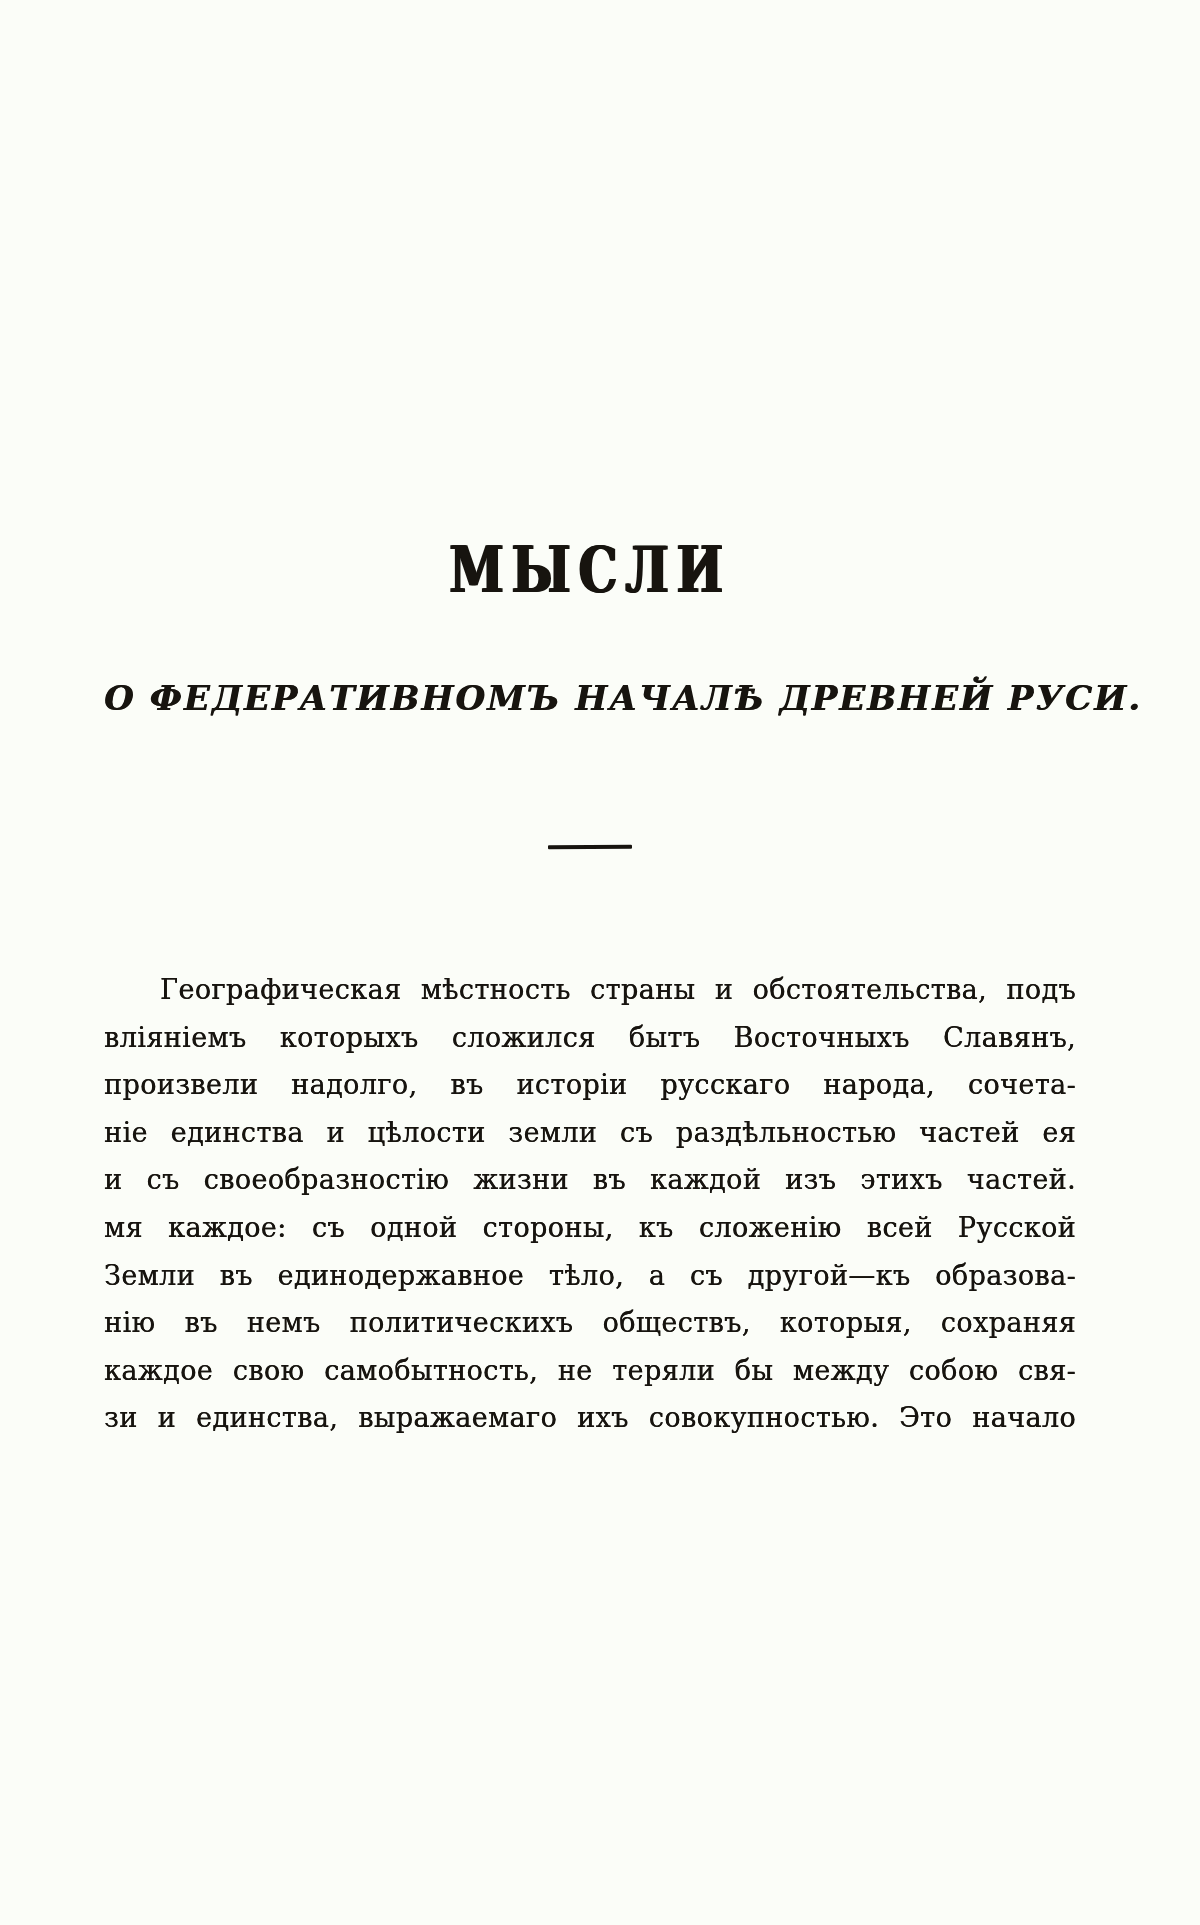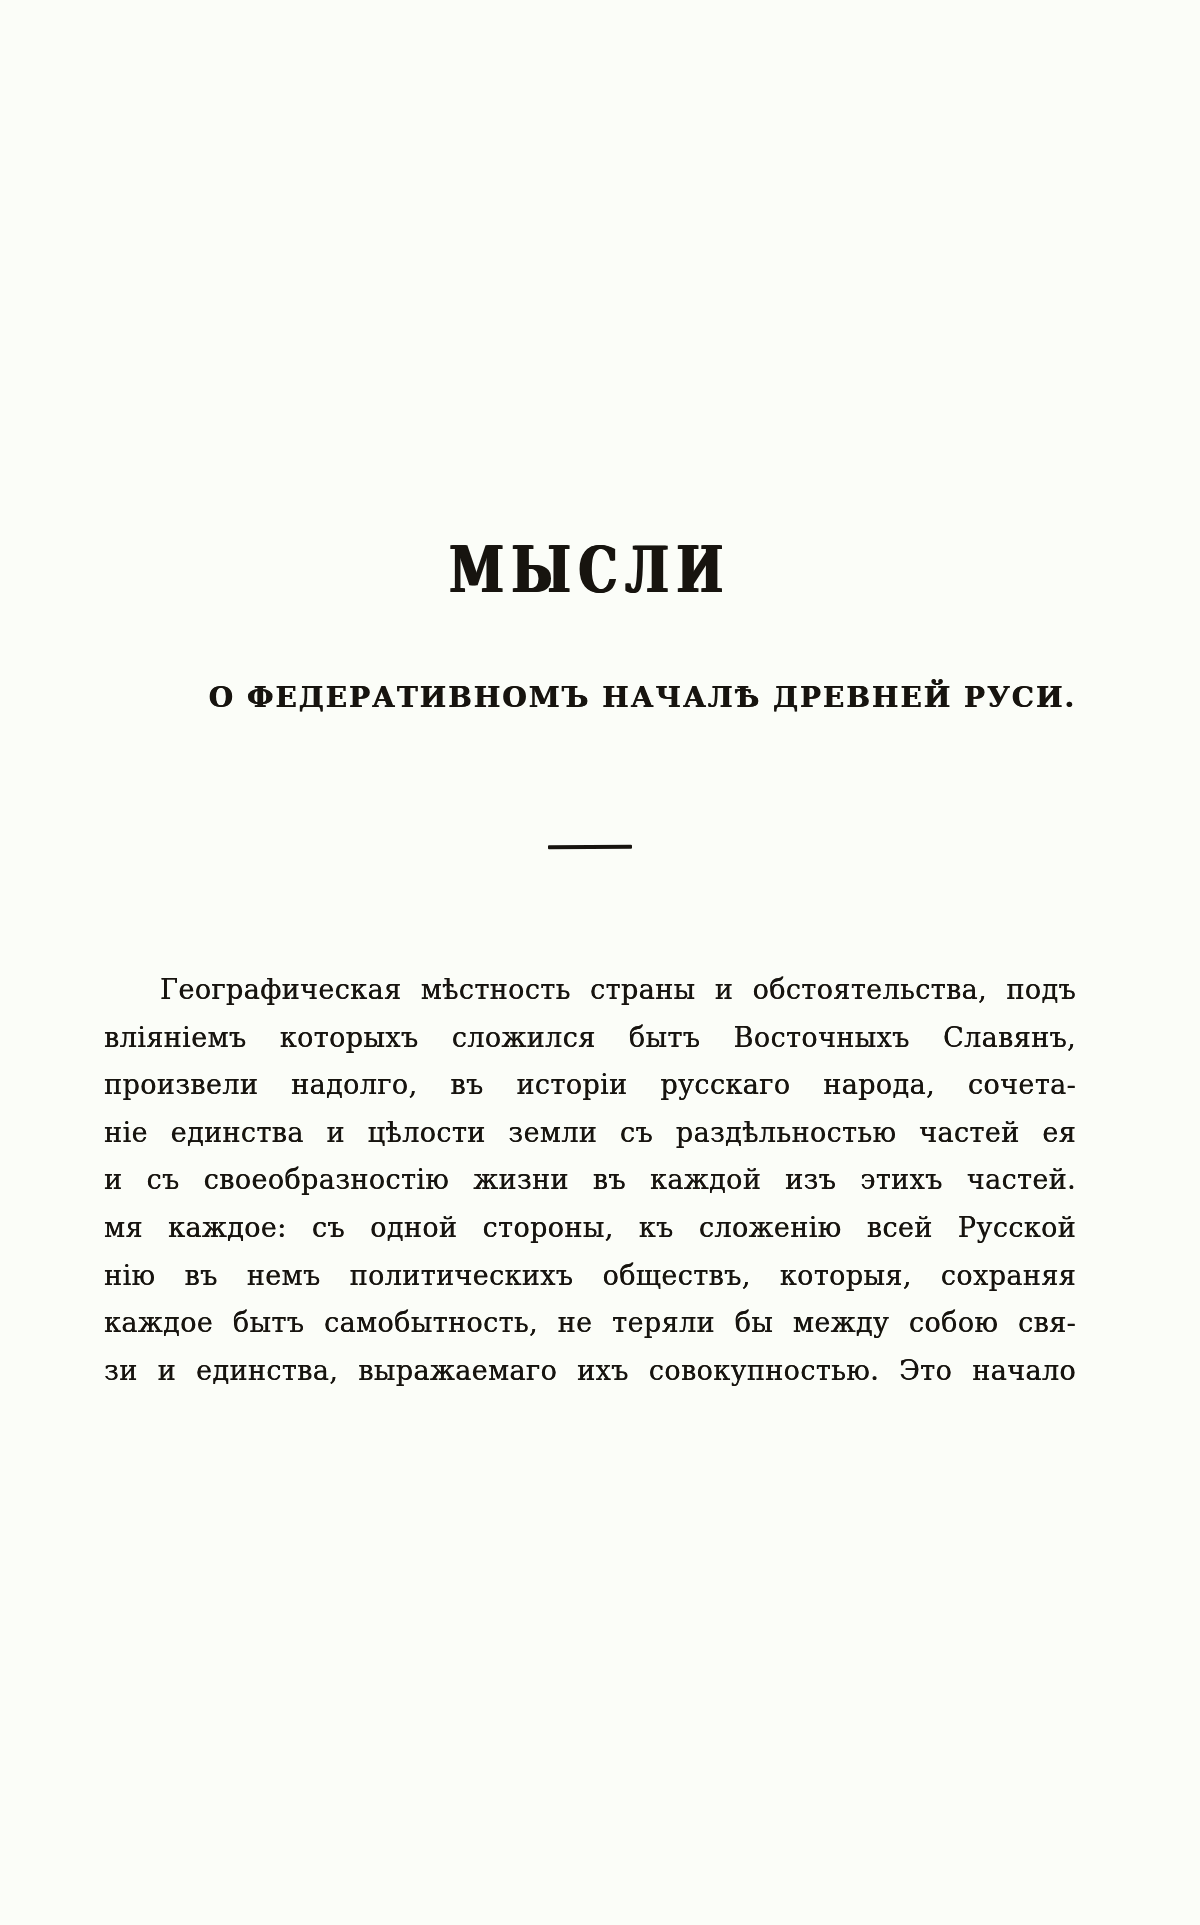--- a/index.html
+++ b/index.html
@@ -41,27 +41,28 @@
     transform:scaleX(0.78);
     transform-origin:center;
     text-shadow:1.6px 0 0 currentColor, -1.2px 0 0 currentColor;
     white-space:nowrap;
   }
   .subtitle{
     position:absolute;
     top:676px;
     left:0;
     width:100%;
-    text-align:right;
-    font-size:28px;
+    text-align:left;
+    font-size:34px;
     line-height:44px;
     font-weight:600;
     letter-spacing:2px;
     text-shadow:0.6px 0 0 currentColor;
     white-space:nowrap;
+    font-style:italic;
   }
   .divider{
     position:absolute;
     top:845px;
     left:50%;
     transform:translateX(-50%) rotate(-0.4deg);
     width:84px;
     height:4px;
     background:var(--ink);
     border-radius:1px;
@@ -115,22 +116,23 @@
 
     <div class="divider"></div>
 
     <div class="body-text">
       <p class="line indent">Географическая мѣстность страны и обстоятельства, подъ</p>
       <p class="line">вліяніемъ которыхъ сложился бытъ Восточныхъ Славянъ,</p>
       <p class="line">произвели надолго, въ исторіи русскаго народа, сочета-</p>
       <p class="line">ніе единства и цѣлости земли съ раздѣльностью частей ея</p>
       <p class="line">и съ своеобразностію жизни въ каждой изъ этихъ частей.</p>
       <p class="line">мя каждое: съ одной стороны, къ сложенію всей Русской</p>
+      <p class="line">Земли въ единодержавное тѣло, а съ другой—къ образова-</p>
       <p class="line">нію въ немъ политическихъ обществъ, которыя, сохраняя</p>
-      <p class="line">каждое бытъ самобытность, не теряли бы между собою свя-</p>
+      <p class="line">каждое свою самобытность, не теряли бы между собою свя-</p>
       <p class="line">зи и единства, выражаемаго ихъ совокупностью. Это начало</p>
 
     </div>
 
     <div class="signature-mark">*</div>
   </div>
 
   <div class="watermark">Библиотека "Руниверс"</div>
 </div>
 

